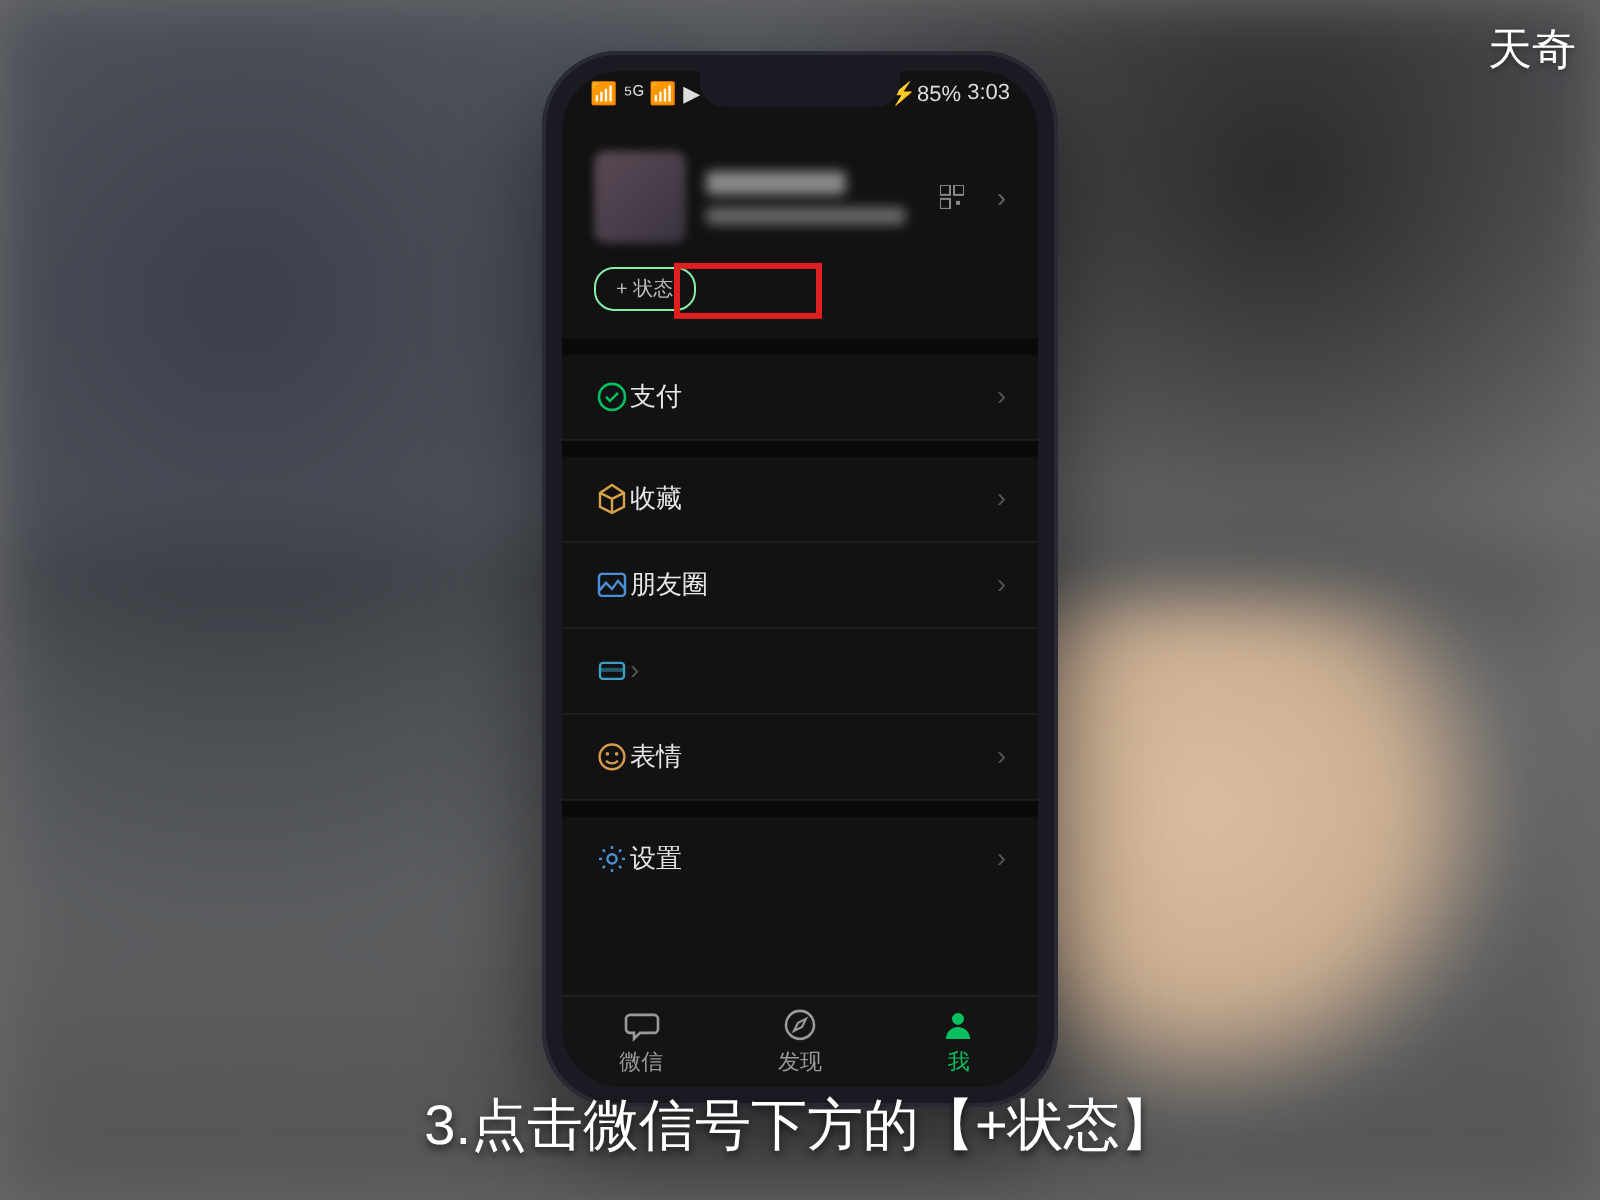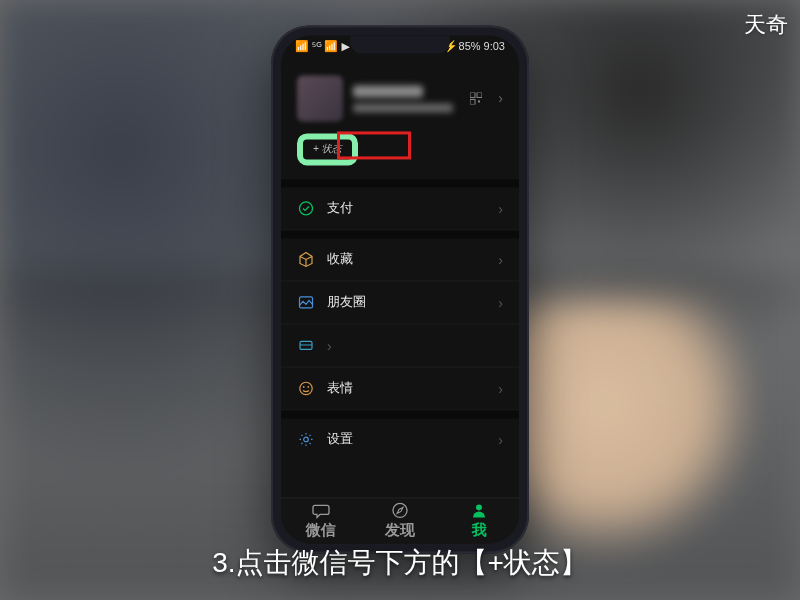--- a/index.html
+++ b/index.html
@@ -88,52 +88,51 @@
   .profile-text { flex:1; filter: blur(3px); }
   .pname { height: 12px; width: 70px; background:#888; border-radius:3px; margin-bottom:6px;}
   .pid   { height: 9px;  width: 100px; background:#666; border-radius:3px;}
   .qr-ico { color:#888; font-size:12px; margin-right:6px;}
   .prof-chevron { color:#666; font-size:14px; }
 
   .status-row { padding: 2px 16px 14px 16px; }
   .status-btn {
     display:inline-flex; align-items:center; gap:4px;
     font-size: 10px; color:#bbb;
-    border:6px solid #86efac; border-radius: 10px;
+    border:1px solid #86efac; border-radius: 10px;
     padding: 3px 10px;
-    font-style: italic;
   }
   .highlight-box {
     position:absolute;
     border:3px solid #e02020;
     pointer-events:none;
   }
 
   
   .menu { flex:1; }
   .group-gap { height: 8px; background:#0a0a0a; }
   .item {
-    display:flex; align-items:flex-end; gap:12px;
+    display:flex; align-items:flex-start; 
     padding: 12px 16px;
     border-bottom: 1px solid #1e1e1e;
     font-size: 13px; color:#e6e6e6;
   }
   .item:last-child { border-bottom:none; }
   .item .ico { width:18px; height:18px; display:flex; align-items:center; justify-content:center; }
   .item .label { flex:1; }
   .item .chev { color:#555; font-size:14px; }
 
   
   .tabbar {
     height: 46px; display:flex; border-top:1px solid #222;
     background:#141414;
   }
   .tab {
     flex:1; display:flex; flex-direction:column; align-items:center; justify-content:center;
-    gap:2px; font-size:15px; color:#9a9a9a;font-weight:bold;
+    gap:2px; font-size:11px; color:#9a9a9a;
   }
   .tab.active { color:#07c160; }
   .tab .tico { width:18px; height:18px; display:flex; align-items:center; justify-content:center; }
 
   svg { display:block; }
 </style>
 </head>
 <body>
 
 <div class="bg"></div>
@@ -144,21 +143,21 @@
 <div class="phone">
   <div class="screen">
     <div class="notch"></div>
 
     <div class="statusbar">
       <div class="sb-left">
         <span class="sb-ico">📶 ⁵ᴳ 📶 ▶</span>
       </div>
       <div class="sb-right">
         <span>⚡85%</span>
-        <span>9:03</span>
+        <span>3:03</span>
       </div>
     </div>
 
     <div class="profile">
       <div class="avatar"></div>
       <div class="profile-text">
         <div class="pname"></div>
         <div class="pid"></div>
       </div>
       <span class="qr-ico">

